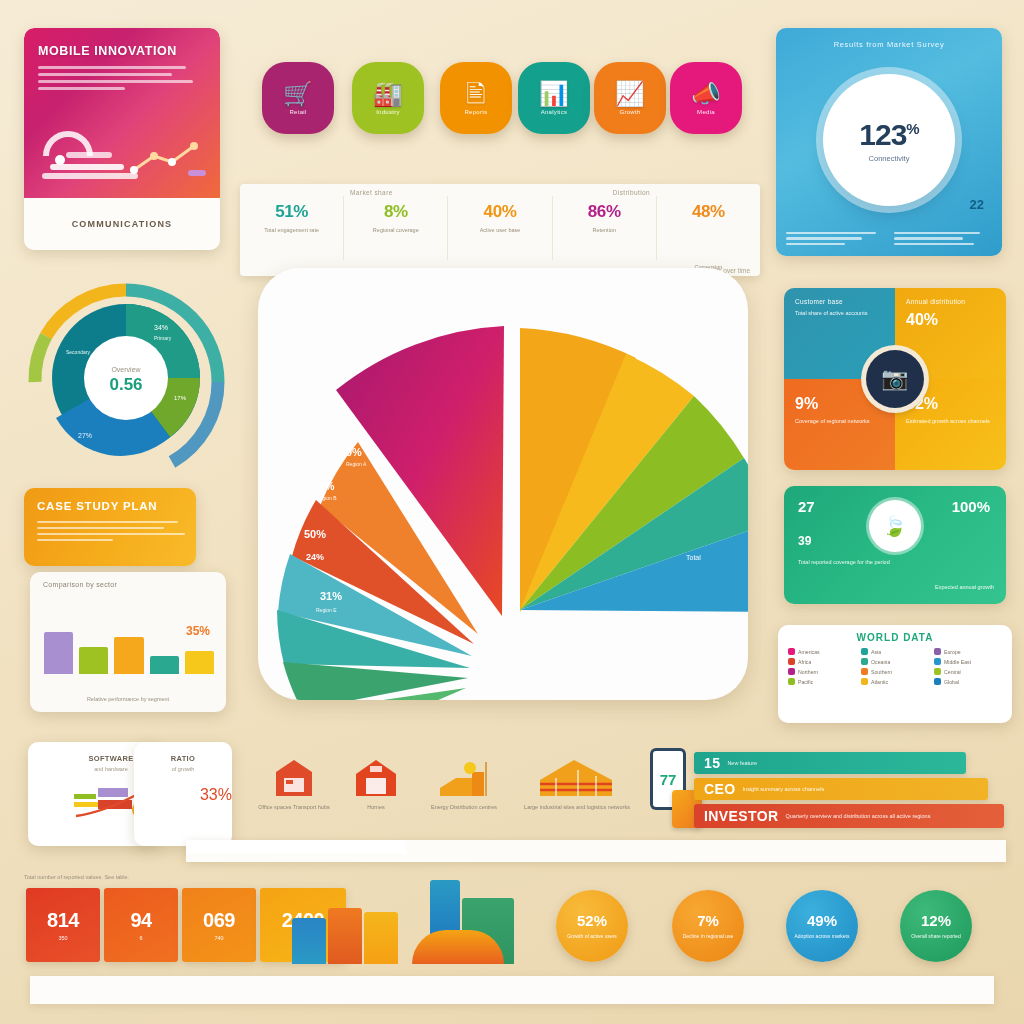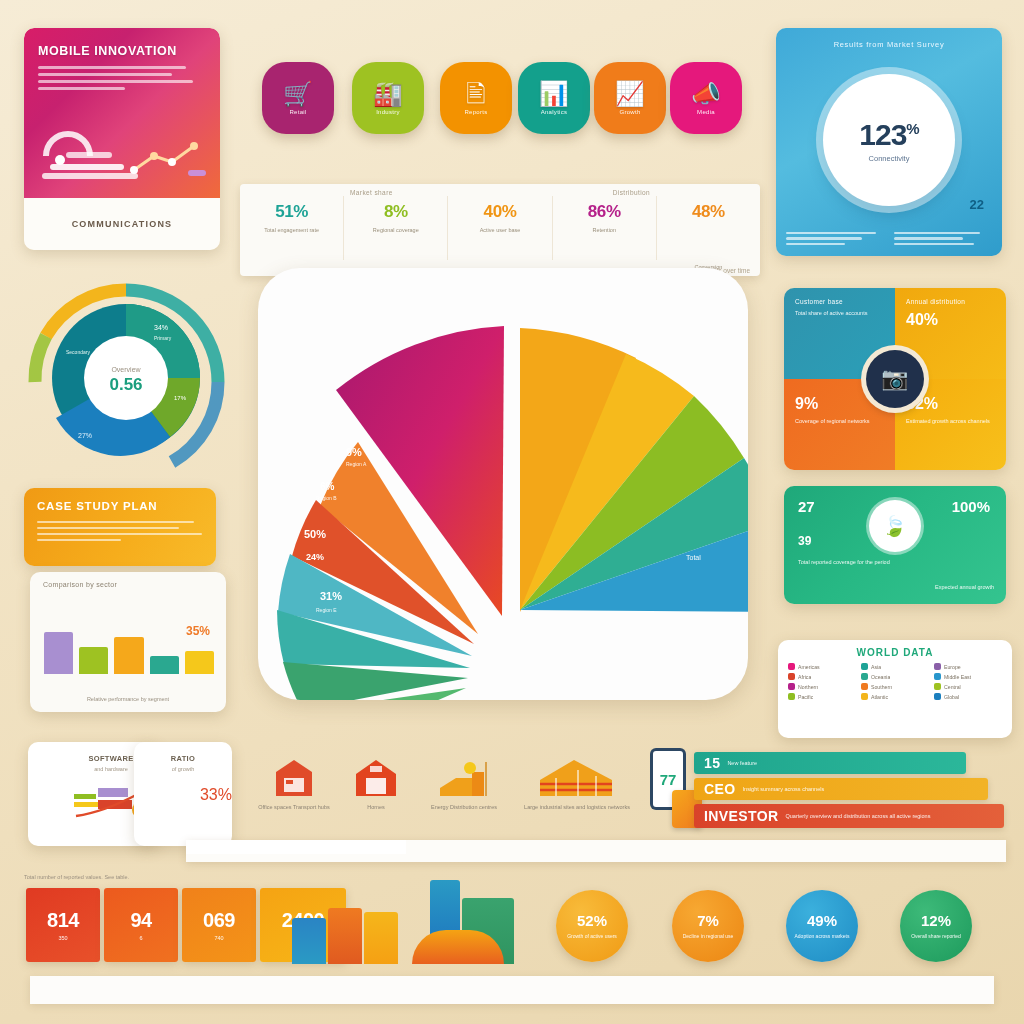--- a/index.html
+++ b/index.html
@@ -90,28 +90,28 @@
     background:linear-gradient(135deg,#1fa87a 0%,#27b884 45%,#34c48f 100%);color:#fff;}
   #green .gv{position:absolute;left:14px;top:12px;font-size:15px;font-weight:700;}
   #green .gv2{position:absolute;right:16px;top:12px;font-size:15px;font-weight:700;}
   #green .gs{position:absolute;left:14px;top:48px;font-size:12px;font-weight:700;}
   #green .gcap{position:absolute;left:14px;top:72px;font-size:5.5px;line-height:1.7;opacity:.9;width:92px;}
   #green .ring2{position:absolute;left:50%;top:14px;transform:translateX(-50%);
     width:52px;height:52px;border-radius:50%;background:#fff;
     box-shadow:0 0 0 3px rgba(255,255,255,.45);display:flex;align-items:center;justify-content:center;
     color:#1fa87a;font-size:20px;}
   #green .note{position:absolute;right:12px;bottom:12px;font-size:5.5px;opacity:.9;text-align:right;line-height:1.7;}
-  #legend{left:778px;top:640px;width:234px;height:98px;background:#fff;}
+  #legend{left:778px;top:625px;width:234px;height:98px;background:#fff;}
   #legend .lt{text-align:center;font-size:10px;font-weight:700;color:#1fa87a;padding:7px 0 5px;letter-spacing:1px;}
   #legend .grid{display:grid;grid-template-columns:1fr 1fr 1fr;gap:3px 5px;padding:0 10px;}
   #legend .li{display:flex;align-items:center;gap:3px;}
   #legend .sw{width:7px;height:7px;border-radius:2px;flex:0 0 auto;}
   #legend .lx{font-size:5.2px;color:#7d7364;white-space:nowrap;overflow:hidden;}
   
-  #orange{left:24px;top:488px;width:192px;height:78px;
+  #orange{left:24px;top:488px;width:172px;height:78px;
     background:linear-gradient(120deg,#f09a14 0%,#f6ad1c 55%,#f8bb2a 100%);}
   #orange h3{margin:0;padding:12px 13px 5px;color:#fff;font-size:11.5px;font-weight:700;letter-spacing:.8px;}
   #orange .ln{height:2.6px;border-radius:2px;background:rgba(255,255,255,.6);margin:3.5px 13px;}
   #barcard{left:30px;top:572px;width:196px;height:140px;background:#fbfaf6;}
   #barcard .bt{font-size:7px;color:#8d8372;padding:9px 0 0 13px;letter-spacing:.3px;}
   #barcard .plot{position:absolute;left:14px;right:12px;top:34px;height:68px;
     display:flex;align-items:flex-end;gap:6px;}
   #barcard .b{flex:1;border-radius:2px 2px 0 0;}
   #barcard .bl{position:absolute;left:0;right:0;bottom:8px;text-align:center;
     font-size:5.5px;color:#9a9080;line-height:1.7;}

